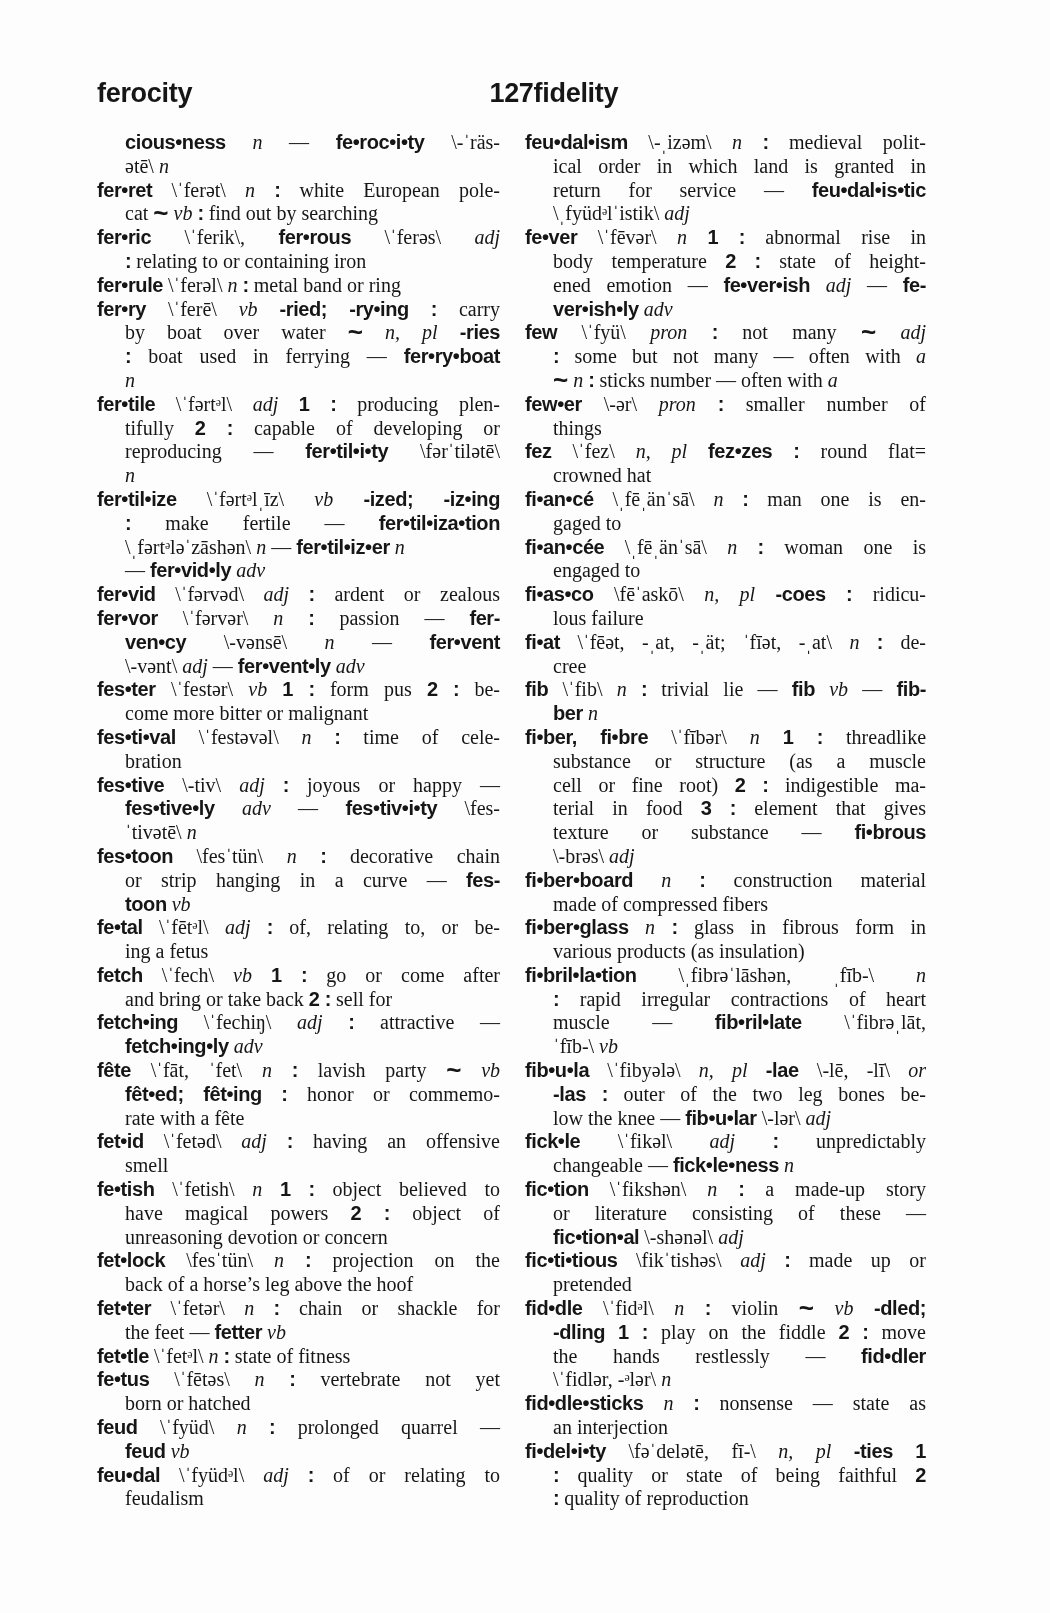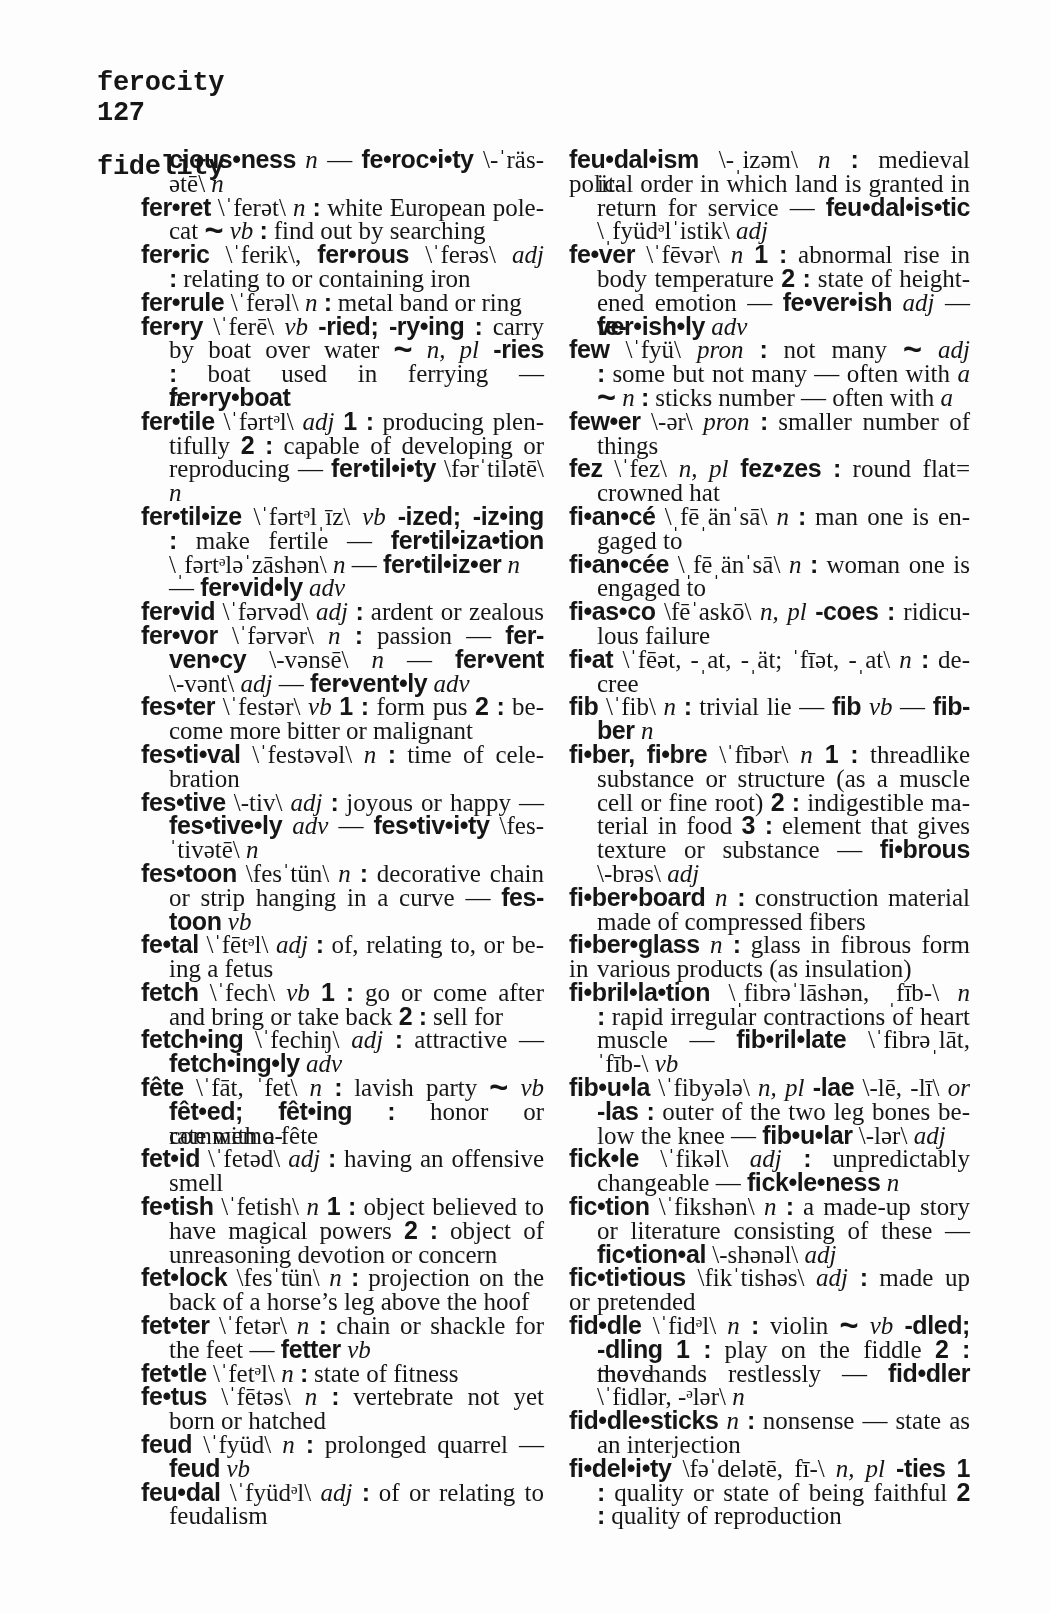--- a/index.html
+++ b/index.html
@@ -3,31 +3,31 @@
 <meta charset="utf-8">
 <style>
   html,body{margin:0;padding:0;}
   body{
     width:1050px;height:1613px;
     background:#fdfdfd;color:#161616;
     font-family:"Liberation Serif","DejaVu Serif",serif;
     position:relative;overflow:hidden;
   }
   .header{
-    position:absolute;left:97px;top:68px;width:829px;
+    position:absolute;left:97px;top:78px;width:829px;
     display:flex;align-items:baseline;
-    font-family:Liberation Mono, monospace;
-    font-weight:bold;font-size:27px;letter-spacing:-0.3px;flex-direction:column;
+    font-family:Liberation Sans, sans-serif;
+    font-weight:bold;font-size:27px;letter-spacing:-0.3px;
   }
   .guide-left{flex:1;text-align:left;}
   .page-num{flex:0 0 auto;text-align:right;}
-  .guide-right{flex:1;text-align:center;margin-top:24px;}
+  .guide-right{flex:1;text-align:left;}
   .col{
-    position:absolute;top:148px;
-    font-size:25px;line-height:23.8px;margin-left:44px;
+    position:absolute;top:131px;
+    font-size:20px;line-height:23.8px;
   }
   #col-left{left:97px;width:403px;}
   #col-right{left:525px;width:401px;}
   .line{height:23.8px;white-space:normal;}
   .line.ind{padding-left:28px;}
   .line.j{text-align:justify;text-align-last:justify;}
   .hw{
     font-family:"Liberation Sans","DejaVu Sans",sans-serif;
     font-weight:700;letter-spacing:-0.4px;
   }

